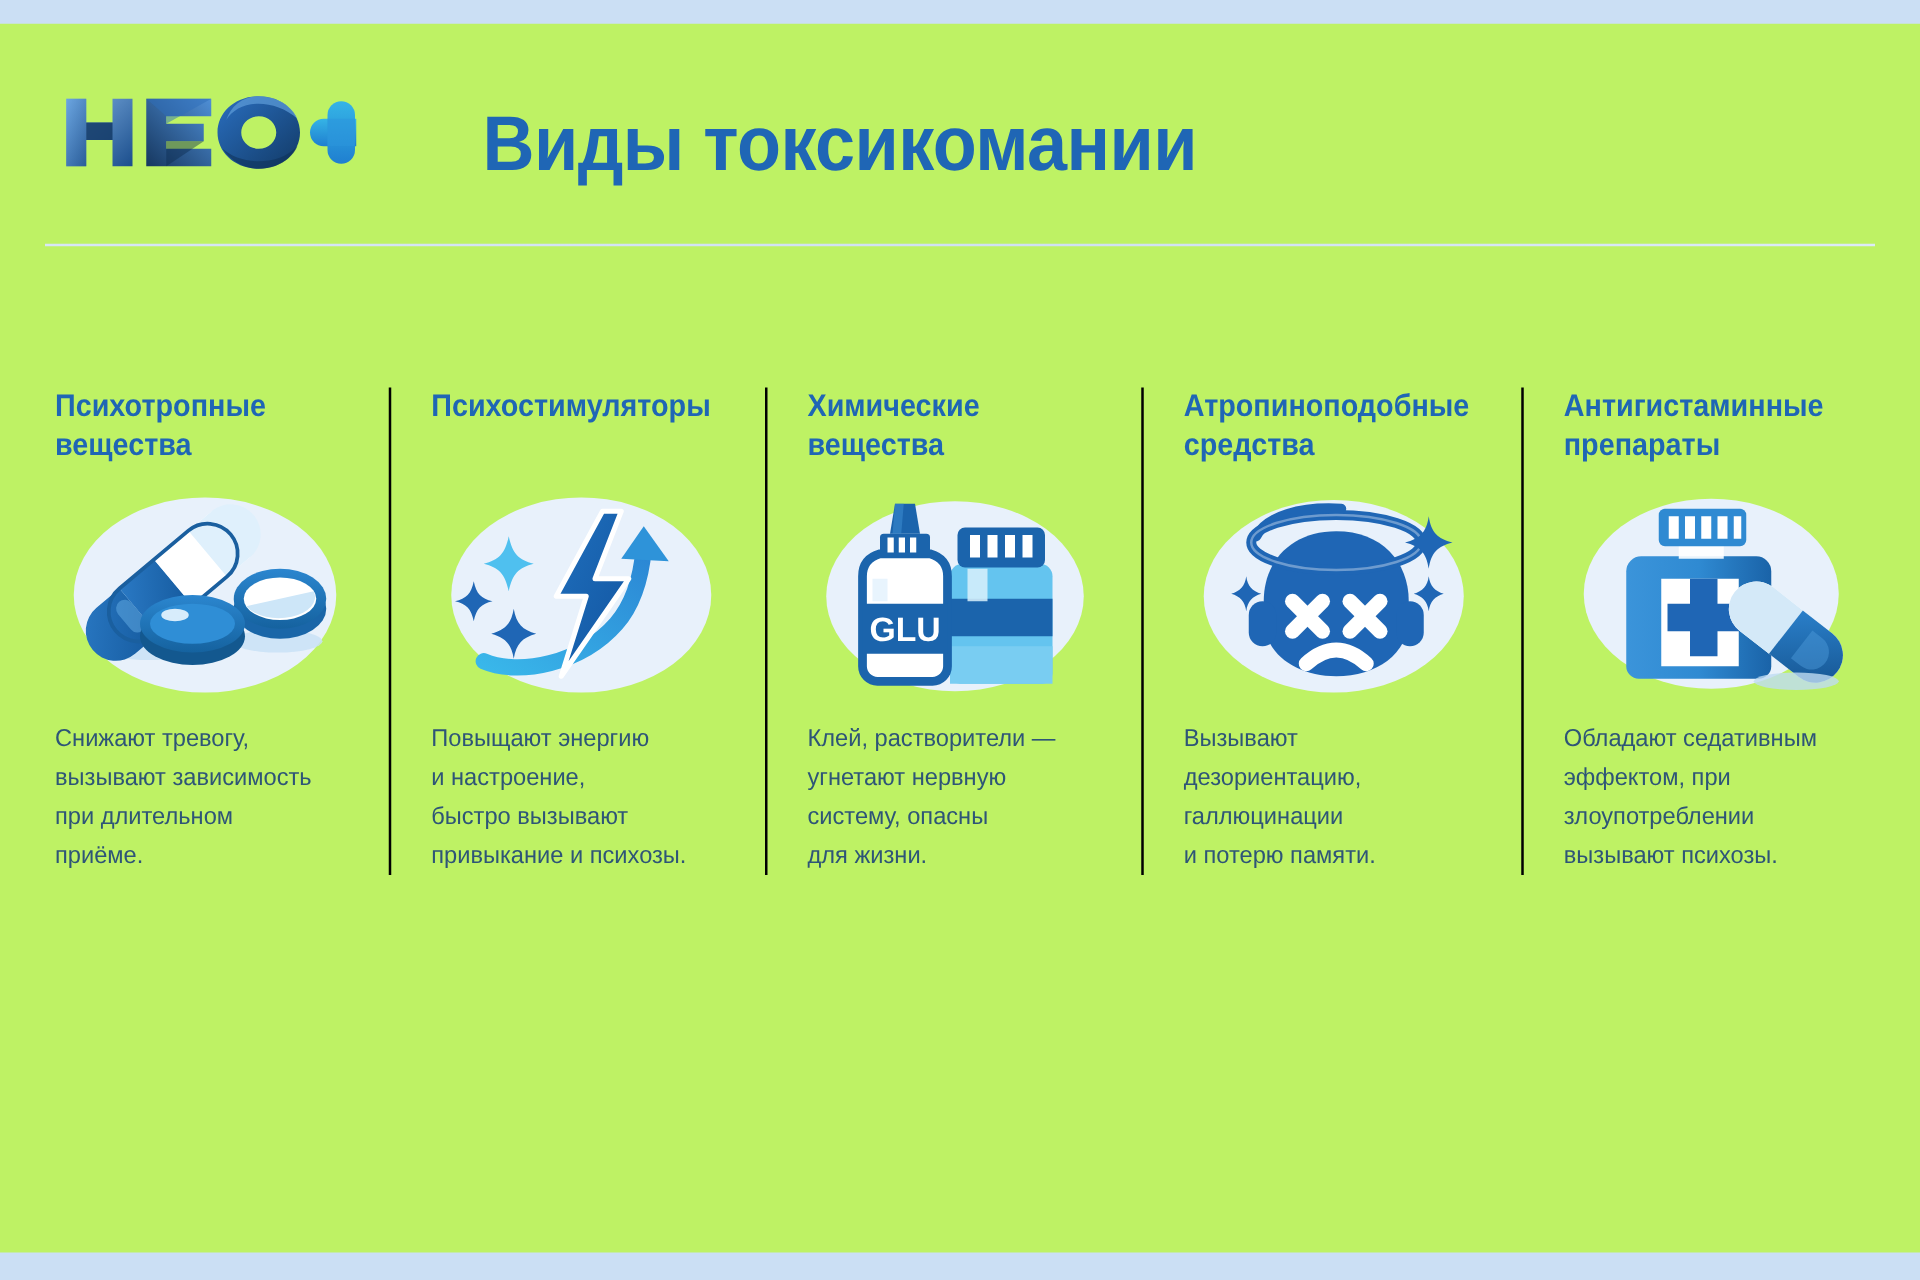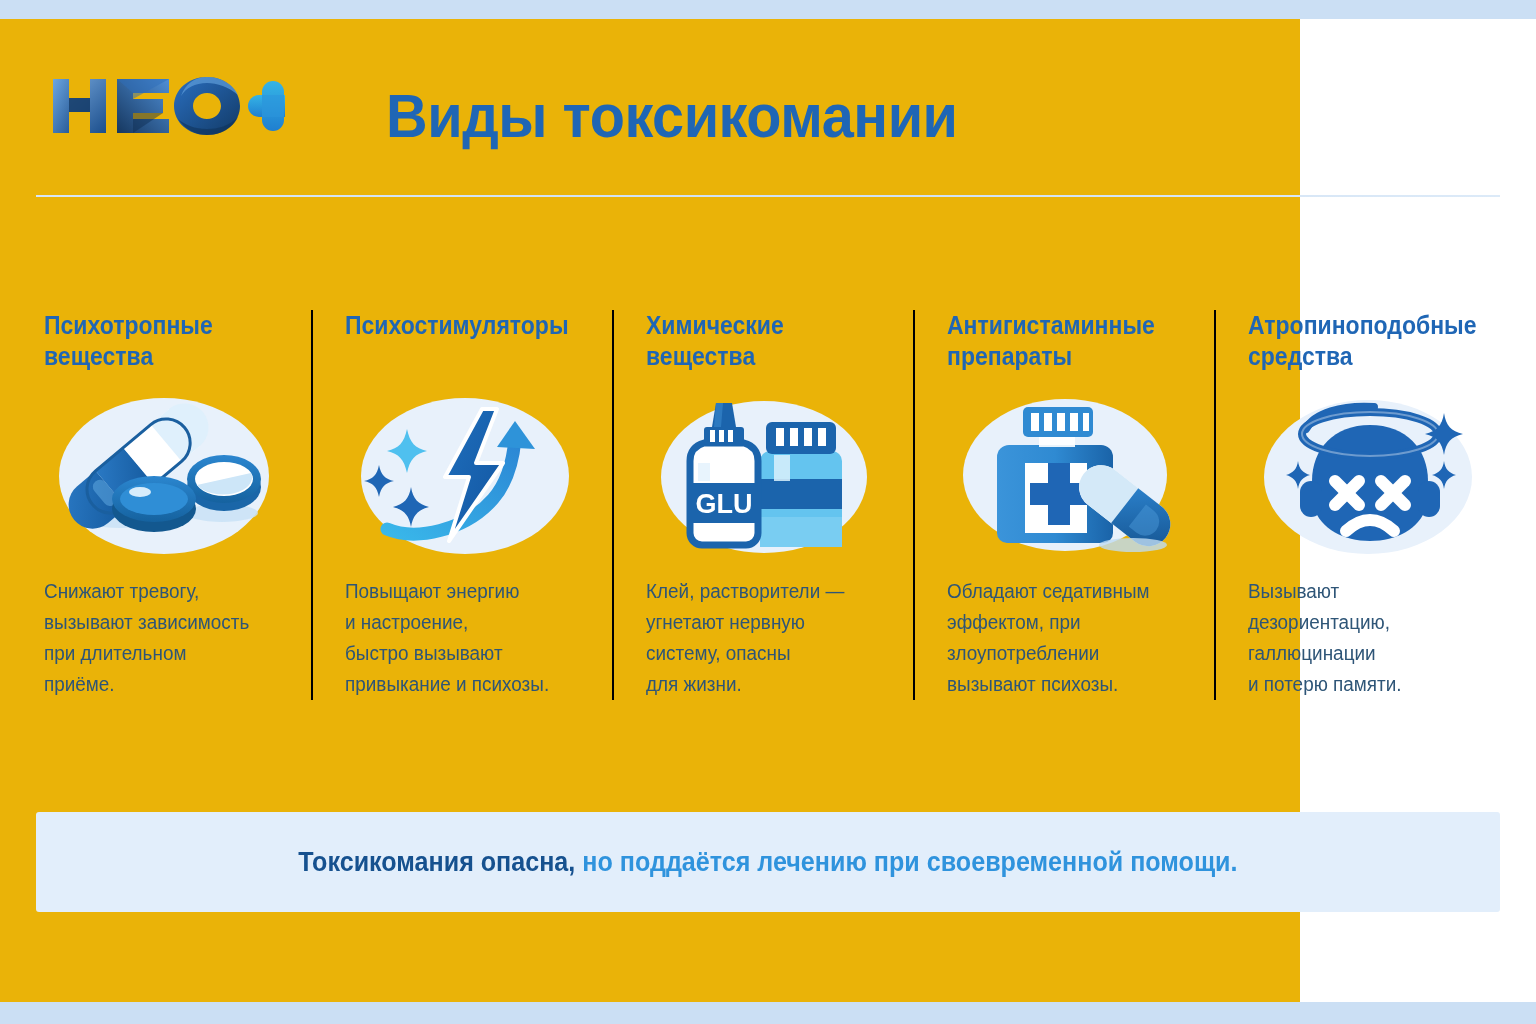--- a/index.html
+++ b/index.html
@@ -10,23 +10,23 @@
   }
   body {
     width: 1536px;
     height: 1024px;
     overflow: hidden;
     font-family: "Liberation Sans", sans-serif;
   }
 
   .page {
     position: relative;
-    width: 1300px;
+    width: 1536px;
     height: 1024px;
-    background: #eab308;
+    background: #bef264;
     box-sizing: border-box;
   }
 
   
   .band-top {
     position: absolute;
     left: 0; top: 0;
     width: 1536px;
     height: 19px;
     background: #cbdff4;
@@ -327,69 +327,20 @@
           </g>
         </svg>
       </div>
       <div class="col-body">Клей, растворители —
 угнетают нервную
 систему, опасны
 для жизни.</div>
     </div>
 
     <div class="col">
-      <div class="col-title">Антигистаминные препараты</div>
-      <div class="icon-wrap">
-        <svg width="245" height="175" viewBox="0 0 245 175" aria-hidden="true">
-          <defs>
-            <linearGradient id="c5b" x1="0" y1="0" x2="1" y2="0">
-              <stop offset="0" stop-color="#3b94da"></stop>
-                <stop offset="0.5" stop-color="#2f8ad2"></stop>
-                <stop offset="1" stop-color="#1a63a8"></stop>
-            </linearGradient>
-            <linearGradient id="c5c" x1="0" y1="0" x2="1" y2="1">
-              <stop offset="0" stop-color="#2a7fc9"></stop>
-                <stop offset="1" stop-color="#15538f"></stop>
-            </linearGradient>
-          </defs>
-          <ellipse cx="118" cy="86" rx="102" ry="76" fill="#e8f1fb"></ellipse>
-
-          <path d="M62 56 h92 a12 12 0 0 1 12 12 v76 a10 10 0 0 1 -10 10 h-96 a10 10 0 0 1 -10 -10 v-76 a12 12 0 0 1 12 -12 z" fill="url(#c5b)"></path>
-          <rect x="78" y="74" width="62" height="70" fill="#ffffff"></rect>
-
-          <rect x="92" y="44" width="36" height="14" fill="#ffffff" opacity=".9"></rect>
-
-          <rect x="76" y="18" width="70" height="30" rx="5" fill="#2f8ad2"></rect>
-          <g fill="#ffffff">
-            <rect x="84" y="24" width="8" height="18"></rect>
-            <rect x="97" y="24" width="8" height="18"></rect>
-            <rect x="110" y="24" width="8" height="18"></rect>
-            <rect x="123" y="24" width="8" height="18"></rect>
-            <rect x="136" y="24" width="6" height="18"></rect>
-          </g>
-
-          <path d="M100 90 h20 v-18 h-0 z" fill="none"></path>
-          <path d="M101 94 h-18 v22 h18 v20 h22 v-20 h18 v-22 h-18 v-20 h-22 z" fill="#1f66b5"></path>
-
-          <g transform="rotate(38 175 112)">
-            <rect x="128" y="92" width="104" height="44" rx="22" fill="#ffffff"></rect>
-            <path d="M180 92 h-30 a22 22 0 0 0 0 44 h30 z" fill="#d4e9f8"></path>
-            <path d="M180 92 h30 a22 22 0 0 1 0 44 h-30 z" fill="url(#c5c)"></path>
-            <path d="M196 100 h10 a14 14 0 0 1 0 28 h-10 z" fill="#4a97d8" opacity=".5"></path>
-          </g>
-          <ellipse cx="186" cy="156" rx="34" ry="7" fill="#bfdcf3" opacity=".8"></ellipse>
-        </svg>
-      </div>
-      <div class="col-body">Обладают седативным
-эффектом, при
-злоупотреблении
-вызывают психозы.</div>
-    </div>
-
-    <div class="col">
       <div class="col-title">Атропиноподобные средства</div>
       <div class="icon-wrap">
         <svg width="245" height="175" viewBox="0 0 245 175" aria-hidden="true">
           <ellipse cx="120" cy="88" rx="104" ry="77" fill="#e8f1fb"></ellipse>
 
           <path d="M122 36 c36 0 58 24 58 56 v14 c0 28 -26 46 -58 46 c-32 0 -58 -18 -58 -46 v-14 c0 -32 22 -56 58 -56 z" fill="#1f66b5"></path>
 
           <rect x="52" y="92" width="22" height="36" rx="11" fill="#1f66b5"></rect>
           <rect x="170" y="92" width="22" height="36" rx="11" fill="#1f66b5"></rect>
 
@@ -410,21 +361,65 @@
           <path d="M50 72 C51 80 55 84 62 86 C55 88 51 92 50 100 C49 92 45 88 38 86 C45 84 49 80 50 72 Z" fill="#1f66b5"></path>
           <path d="M196 72 C197 80 201 84 208 86 C201 88 197 92 196 100 C195 92 191 88 184 86 C191 84 195 80 196 72 Z" fill="#1f66b5"></path>
         </svg>
       </div>
       <div class="col-body">Вызывают
 дезориентацию,
 галлюцинации
 и потерю памяти.</div>
     </div>
 
+    <div class="col">
+      <div class="col-title">Антигистаминные препараты</div>
+      <div class="icon-wrap">
+        <svg width="245" height="175" viewBox="0 0 245 175" aria-hidden="true">
+          <defs>
+            <linearGradient id="c5b" x1="0" y1="0" x2="1" y2="0">
+              <stop offset="0" stop-color="#3b94da"></stop>
+                <stop offset="0.5" stop-color="#2f8ad2"></stop>
+                <stop offset="1" stop-color="#1a63a8"></stop>
+            </linearGradient>
+            <linearGradient id="c5c" x1="0" y1="0" x2="1" y2="1">
+              <stop offset="0" stop-color="#2a7fc9"></stop>
+                <stop offset="1" stop-color="#15538f"></stop>
+            </linearGradient>
+          </defs>
+          <ellipse cx="118" cy="86" rx="102" ry="76" fill="#e8f1fb"></ellipse>
+
+          <path d="M62 56 h92 a12 12 0 0 1 12 12 v76 a10 10 0 0 1 -10 10 h-96 a10 10 0 0 1 -10 -10 v-76 a12 12 0 0 1 12 -12 z" fill="url(#c5b)"></path>
+          <rect x="78" y="74" width="62" height="70" fill="#ffffff"></rect>
+
+          <rect x="92" y="44" width="36" height="14" fill="#ffffff" opacity=".9"></rect>
+
+          <rect x="76" y="18" width="70" height="30" rx="5" fill="#2f8ad2"></rect>
+          <g fill="#ffffff">
+            <rect x="84" y="24" width="8" height="18"></rect>
+            <rect x="97" y="24" width="8" height="18"></rect>
+            <rect x="110" y="24" width="8" height="18"></rect>
+            <rect x="123" y="24" width="8" height="18"></rect>
+            <rect x="136" y="24" width="6" height="18"></rect>
+          </g>
+
+          <path d="M100 90 h20 v-18 h-0 z" fill="none"></path>
+          <path d="M101 94 h-18 v22 h18 v20 h22 v-20 h18 v-22 h-18 v-20 h-22 z" fill="#1f66b5"></path>
+
+          <g transform="rotate(38 175 112)">
+            <rect x="128" y="92" width="104" height="44" rx="22" fill="#ffffff"></rect>
+            <path d="M180 92 h-30 a22 22 0 0 0 0 44 h30 z" fill="#d4e9f8"></path>
+            <path d="M180 92 h30 a22 22 0 0 1 0 44 h-30 z" fill="url(#c5c)"></path>
+            <path d="M196 100 h10 a14 14 0 0 1 0 28 h-10 z" fill="#4a97d8" opacity=".5"></path>
+          </g>
+          <ellipse cx="186" cy="156" rx="34" ry="7" fill="#bfdcf3" opacity=".8"></ellipse>
+        </svg>
+      </div>
+      <div class="col-body">Обладают седативным
+эффектом, при
+злоупотреблении
+вызывают психозы.</div>
+    </div>
+
   </div>
 
-  <div class="footer-banner">
-    <div class="footer-text">
-      <span class="footer-strong">Токсикомания опасна,</span><span class="footer-light"> но поддаётся лечению при своевременной помощи.</span>
-    </div>
-  </div>
 
 </div>
 
 </body></html>

